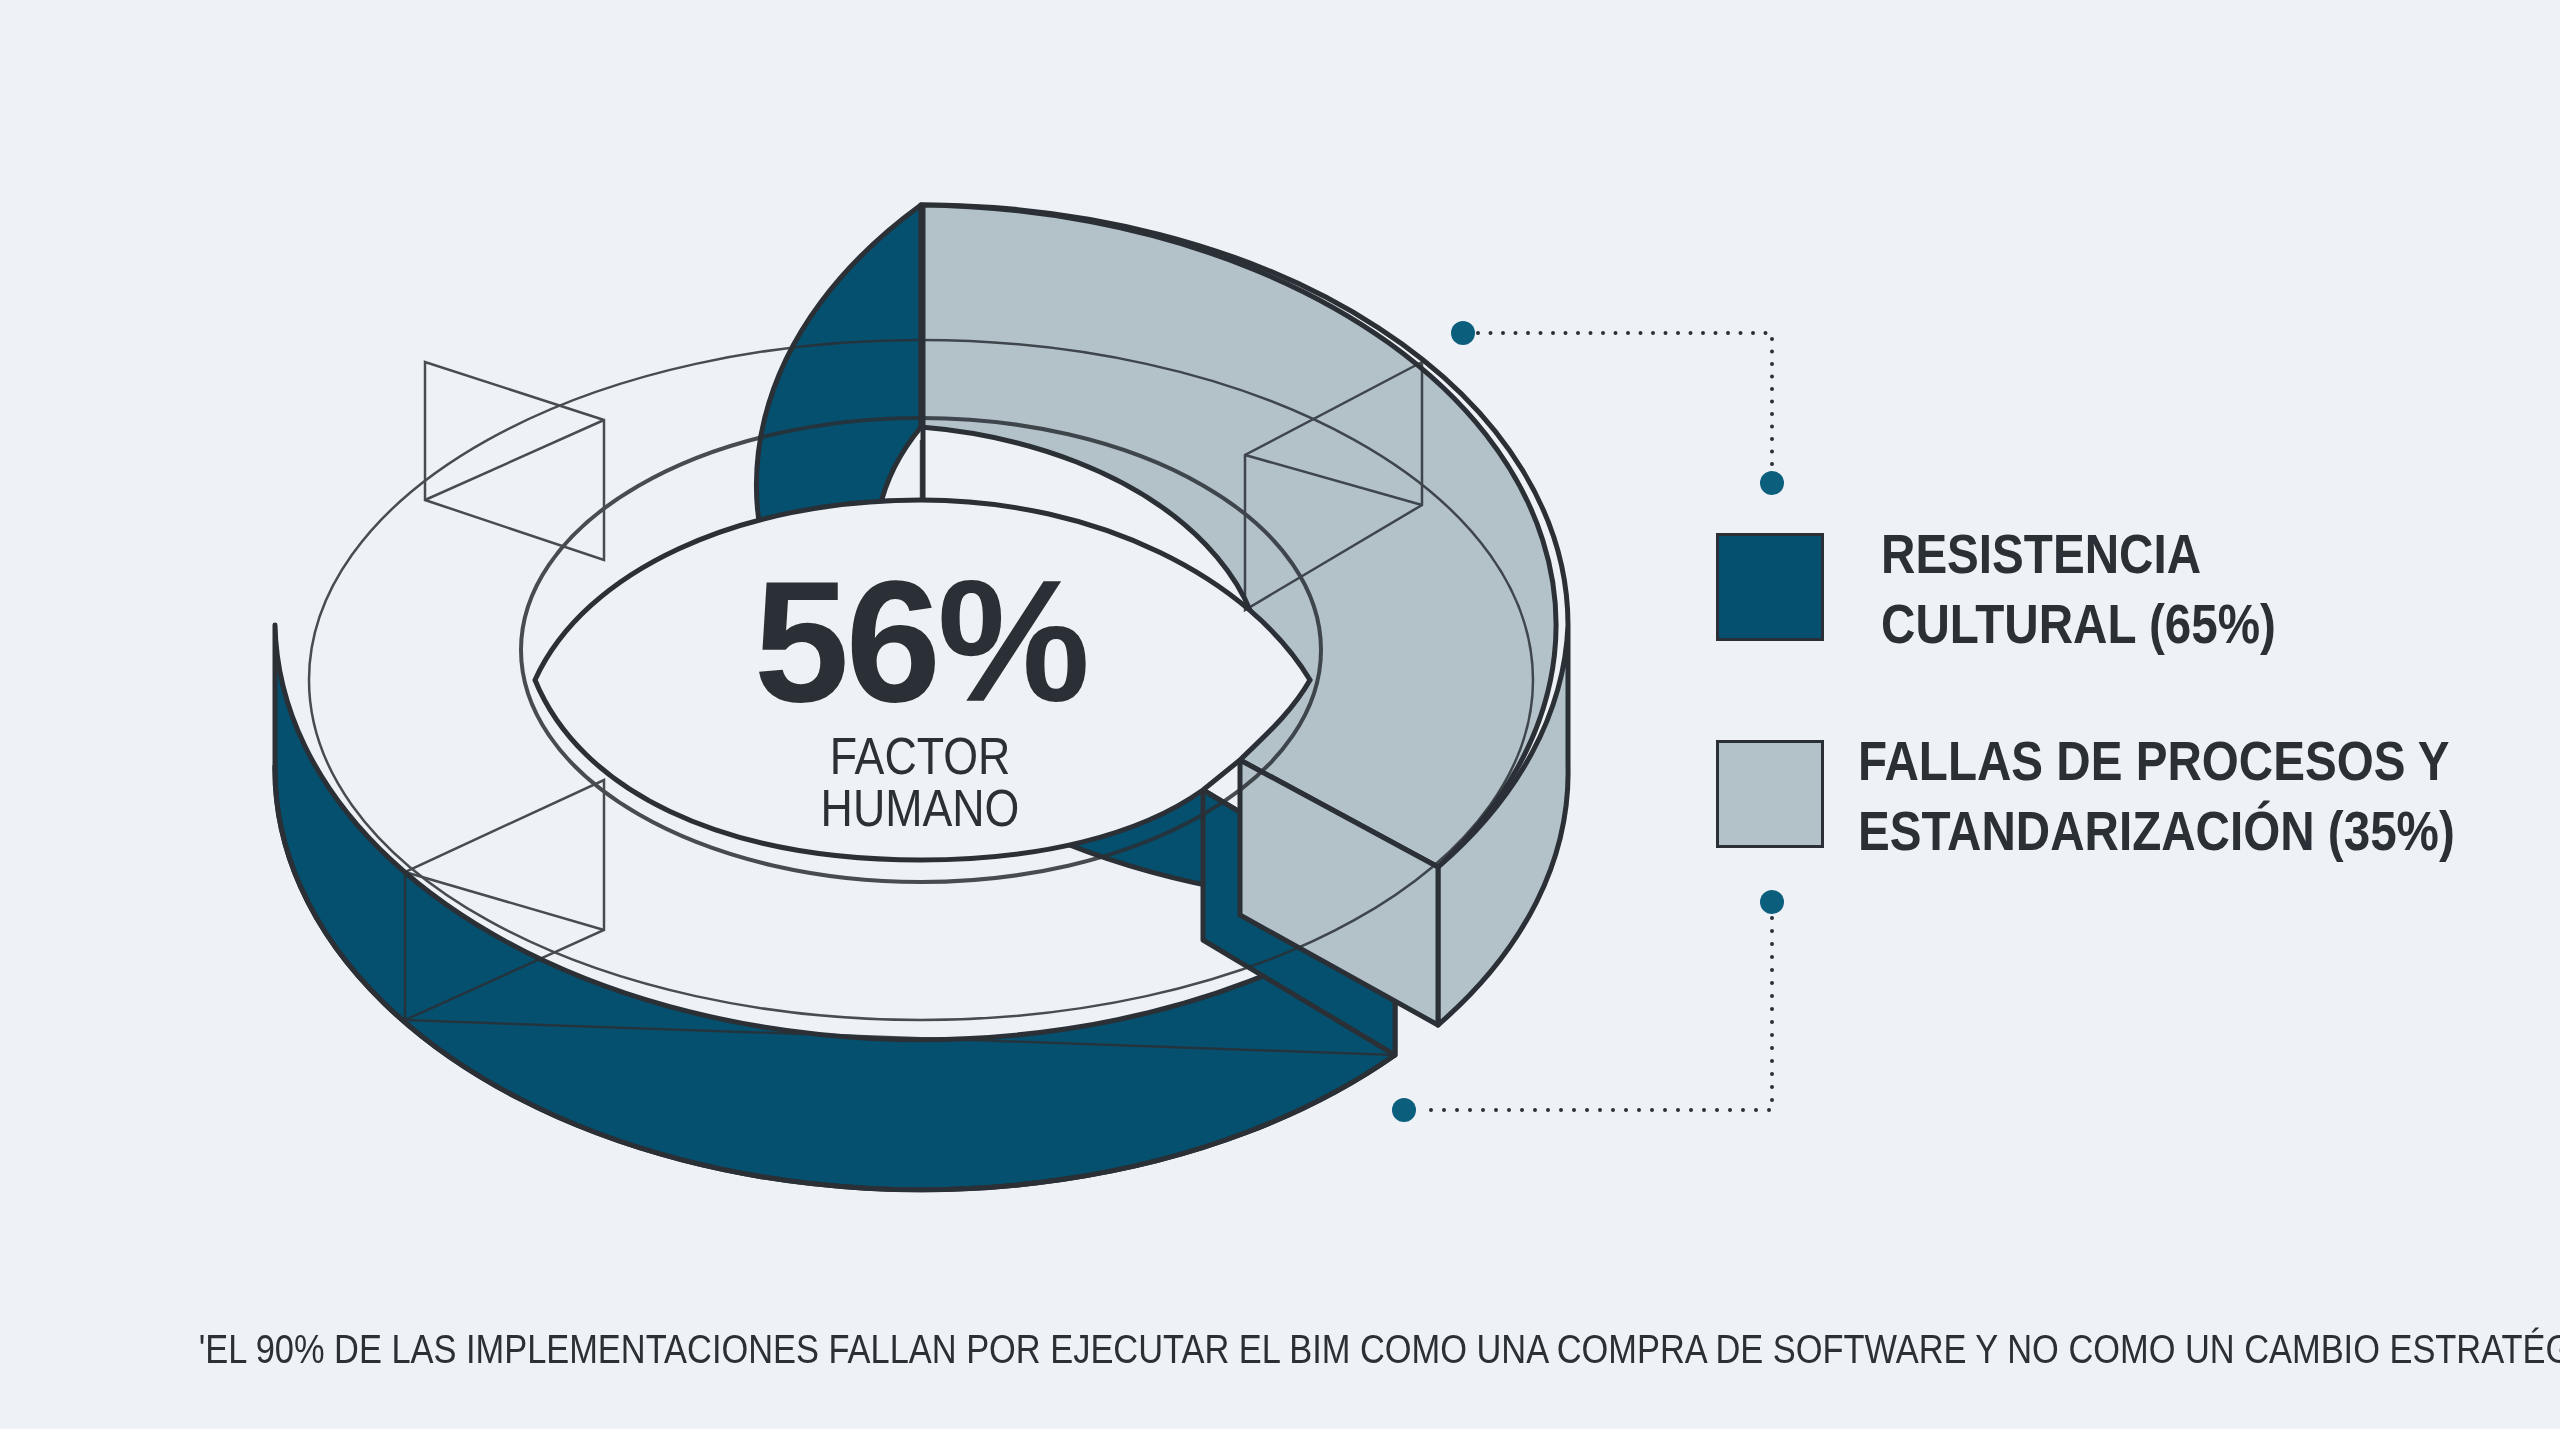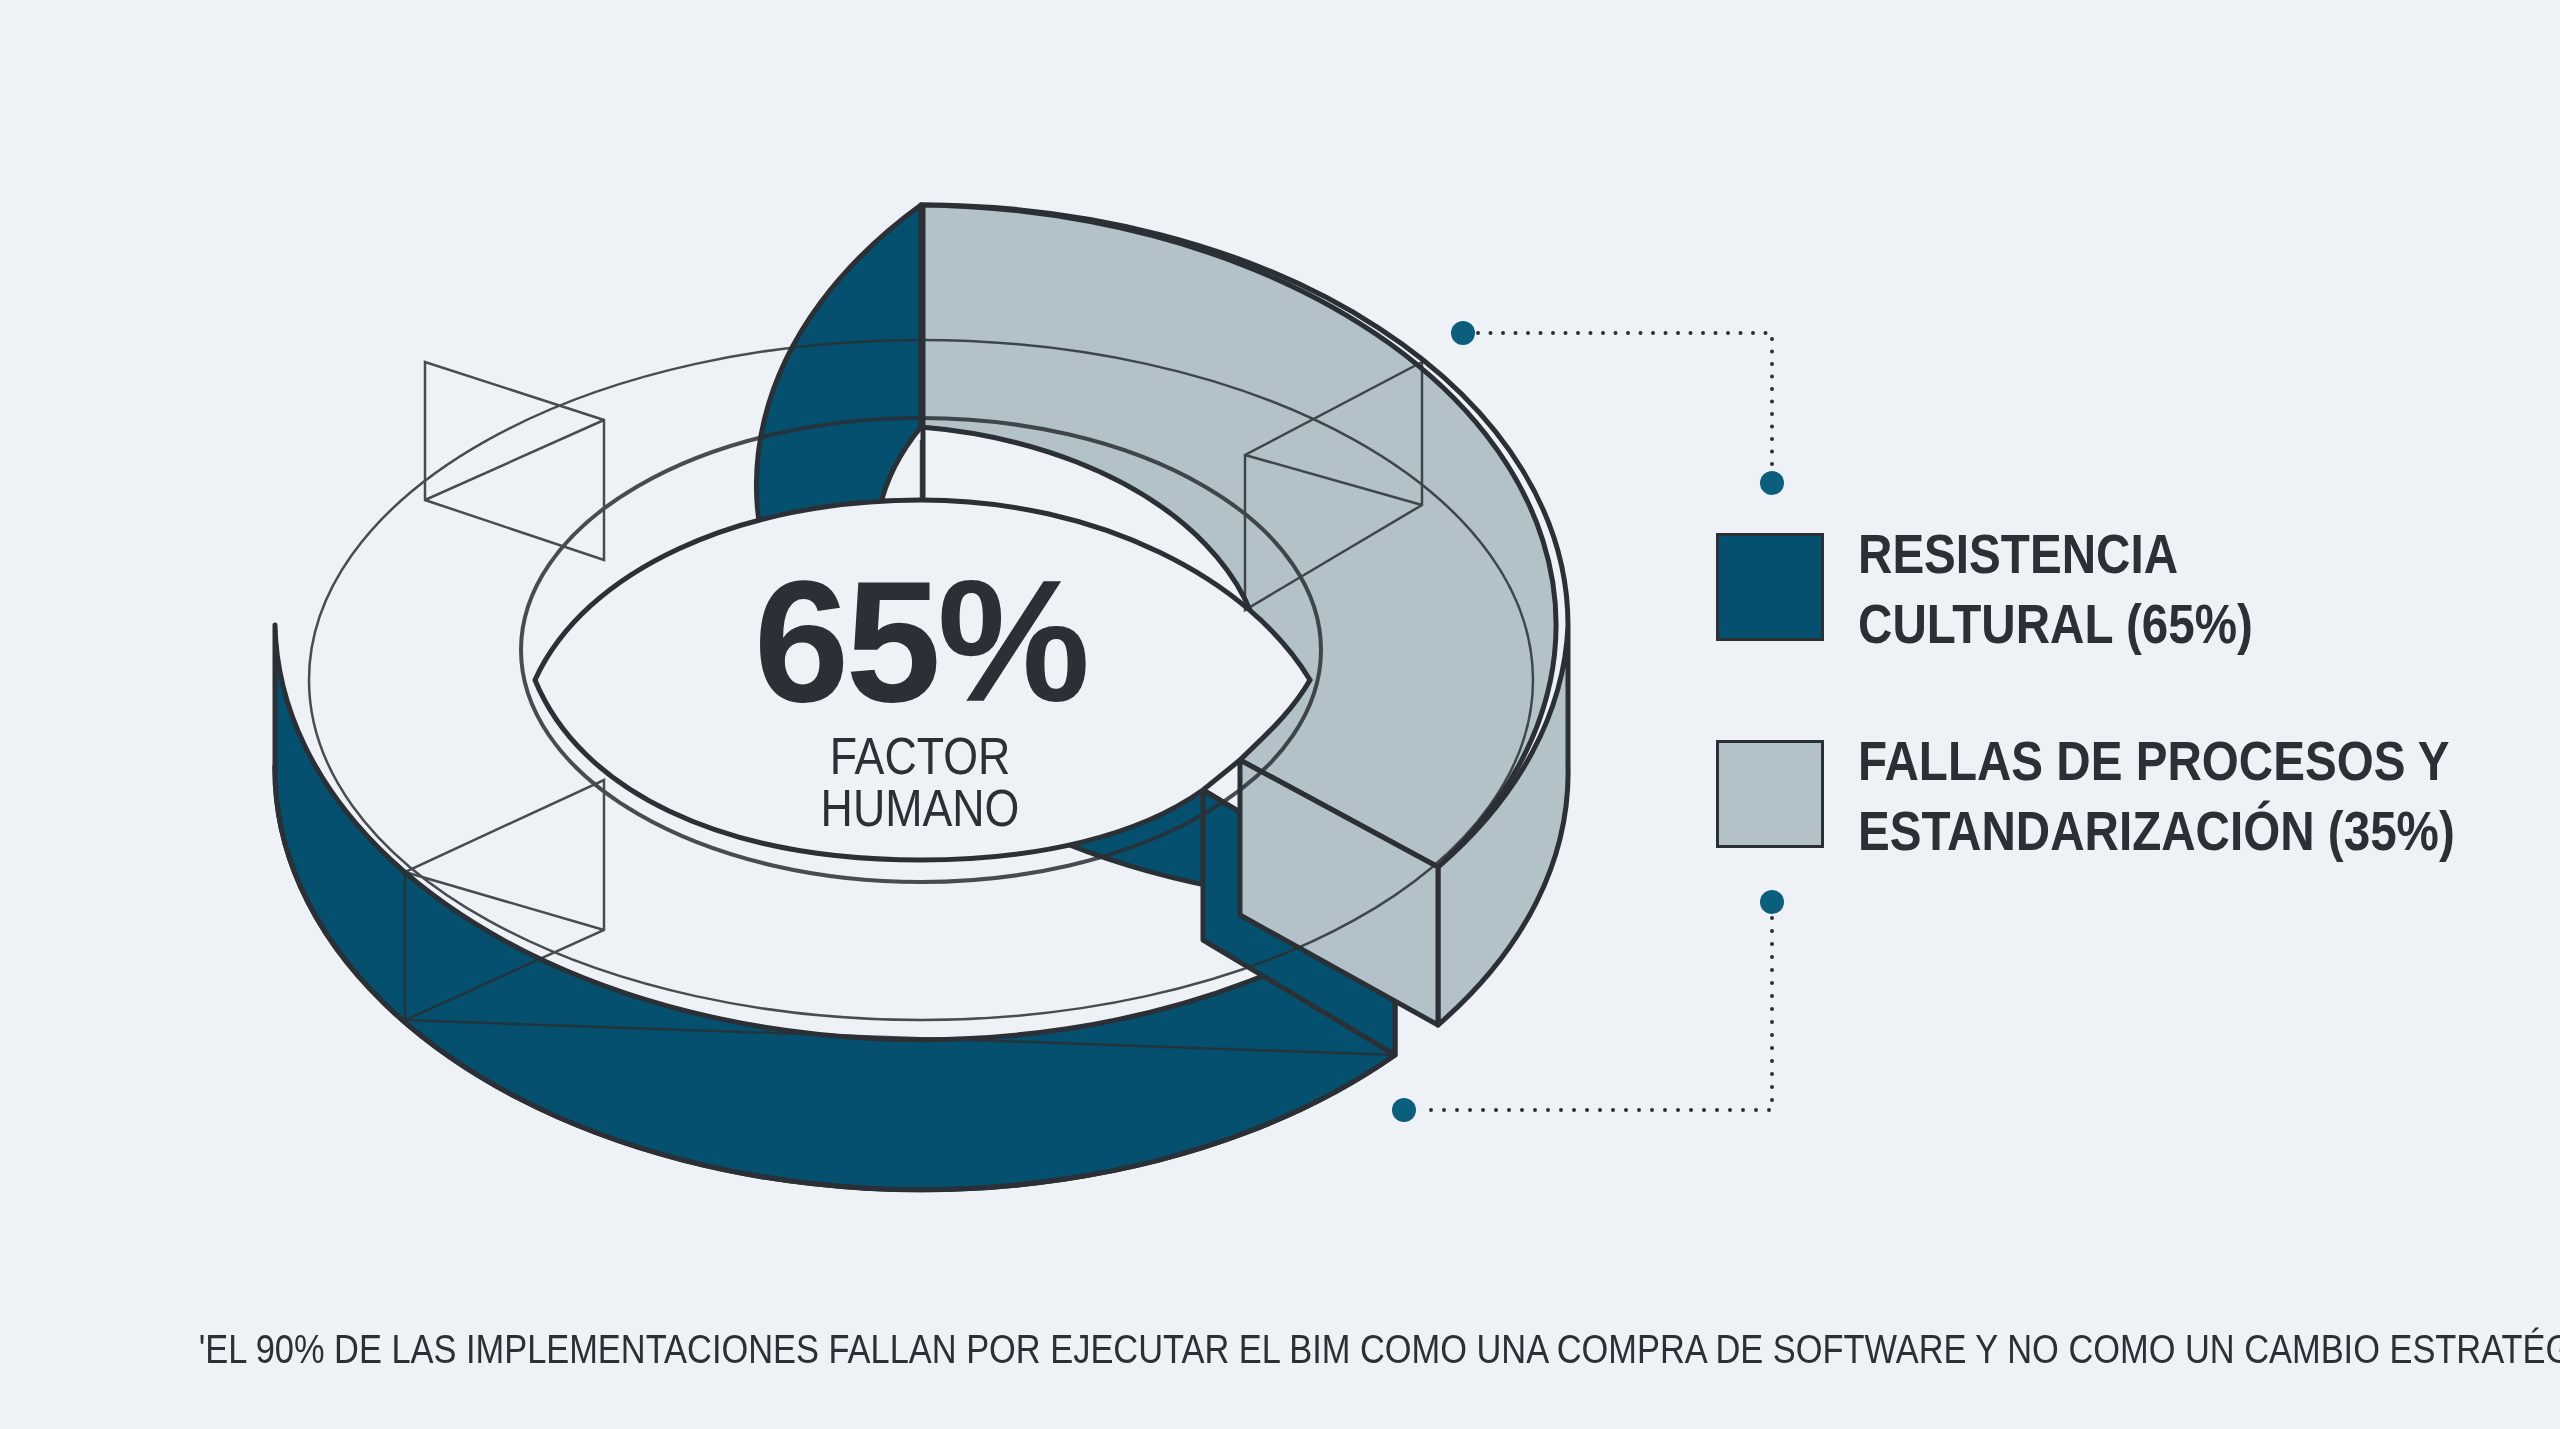--- a/index.html
+++ b/index.html
@@ -57,24 +57,24 @@
     <path d="M1478 333 L1772 333 L1772 470" fill="none" stroke="#2a3036" stroke-width="4" stroke-dasharray="0 12.5" stroke-linecap="round"></path>
     <circle cx="1772" cy="483" r="12" fill="#0b5e7c"></circle>
   </g>
   <g>
     <circle cx="1772" cy="902" r="12" fill="#0b5e7c"></circle>
     <path d="M1772 918 L1772 1110 L1418 1110" fill="none" stroke="#2a3036" stroke-width="4" stroke-dasharray="0 13" stroke-linecap="round"></path>
     <circle cx="1404" cy="1110" r="12" fill="#0b5e7c"></circle>
   </g>
 </svg>
 
-<div class="center-value">65%</div>
+<div class="center-value">56%</div>
 <div class="center-label">FACTOR HUMANO</div>
 
-<div class="legend-item" style="top:533px;">
+<div class="legend-item" style="top:533px;gap:23px;">
   <div class="swatch" style="background:#04506e;"></div>
   <div class="legend-text">
     <div>RESISTENCIA</div>
     <div>CULTURAL (65%)</div>
   </div>
 </div>
 
 <div class="legend-item" style="top:740px;justify-content:center;">
   <div class="swatch" style="background:#b3c1c9;"></div>
   <div class="legend-text">

